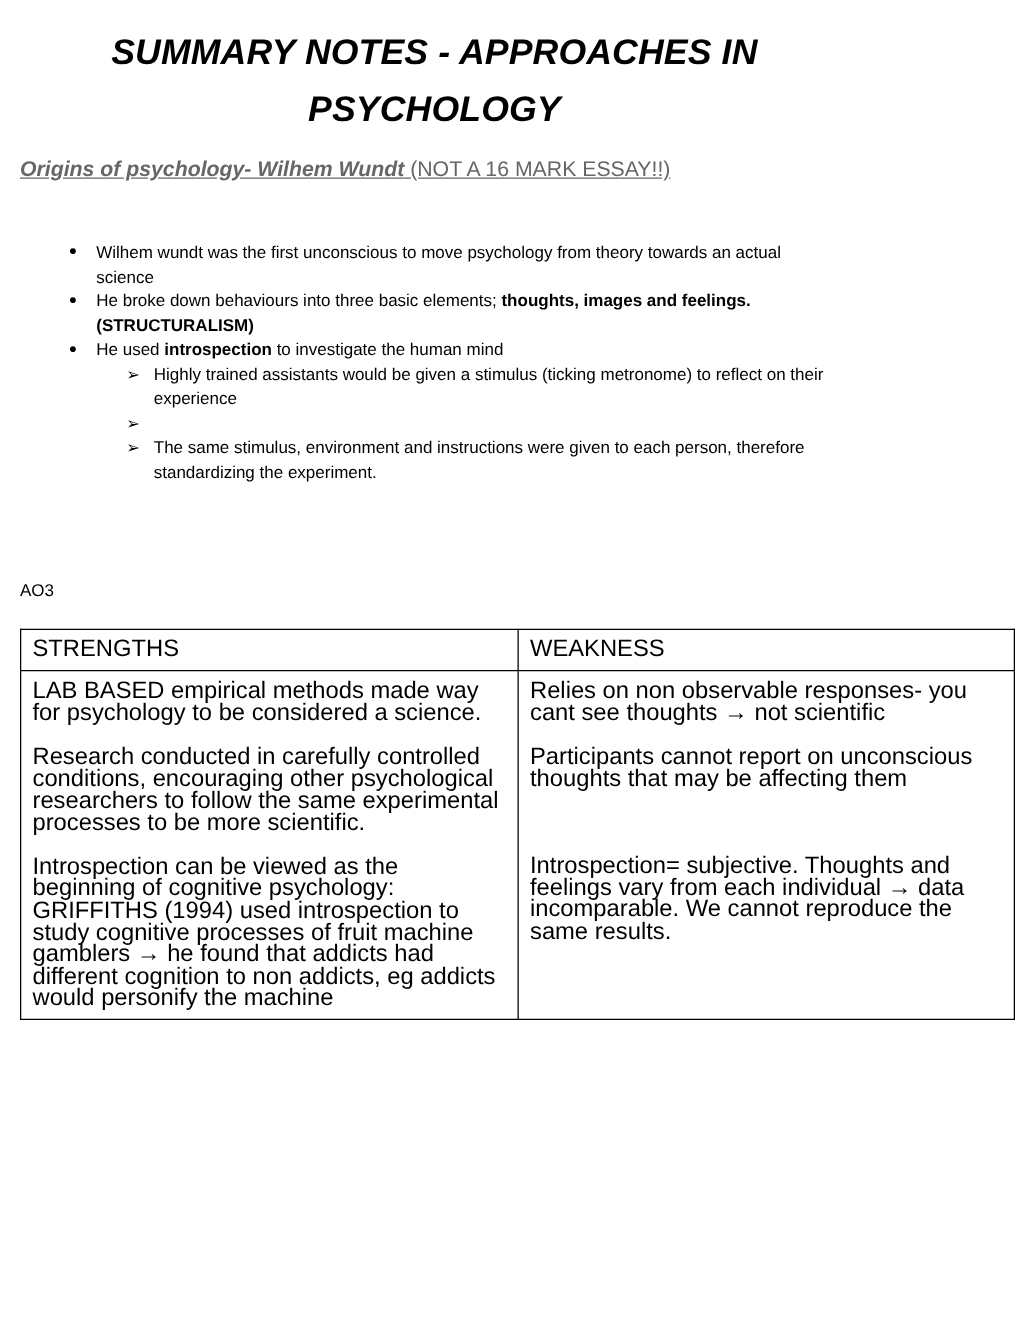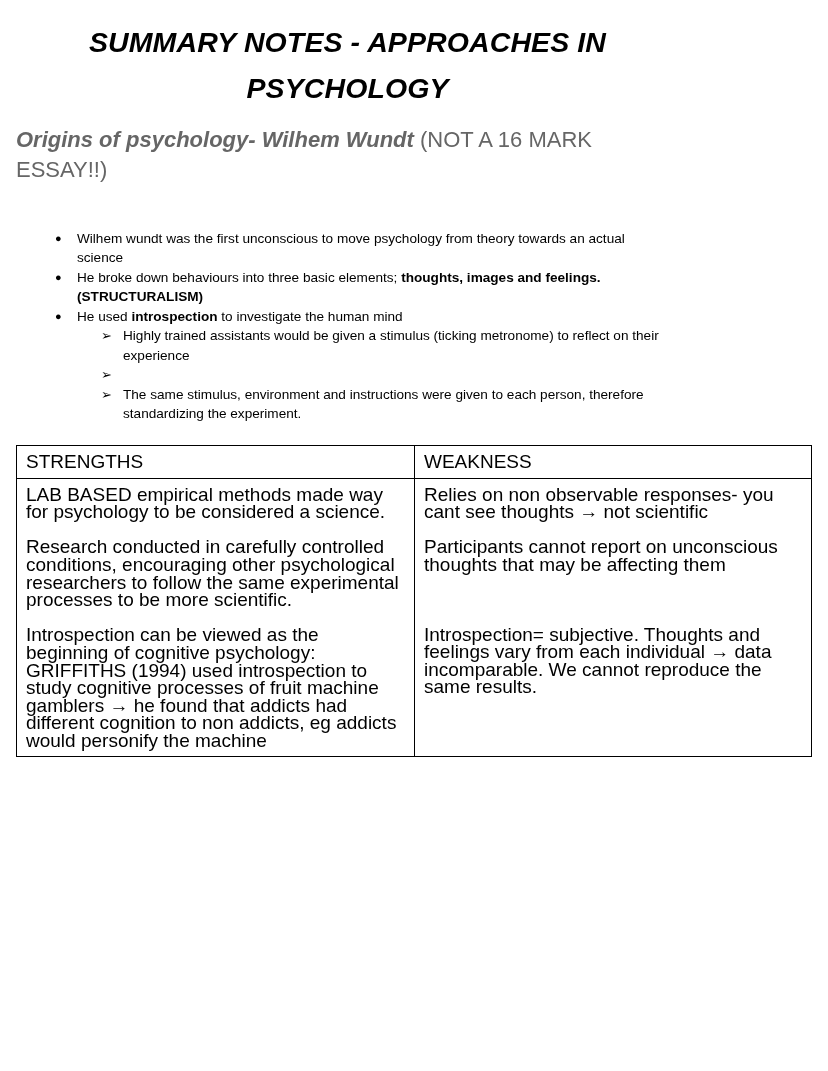--- a/index.html
+++ b/index.html
@@ -35,24 +35,25 @@
     text-align: center;
     line-height: 1.6;
     letter-spacing: 0.1px;
     color: #000000;
   }
 
   
   .doc-subtitle {
     margin: 0;
     padding-top: 14px;
-    font-size: 22px;
+    font-size: 17px;
     line-height: 1.35;
     color: #666666;
     text-align: left;
+    text-decoration: underline;
   }
   .doc-subtitle .st-bold {
     font-weight: bold;
     font-style: italic;
   }
   .doc-subtitle .st-plain {
     font-weight: normal;
     font-style: normal;
   }
 
@@ -170,20 +171,21 @@
       </div>
       <div class="bullet-row lvl2">
         <span class="bullet-marker">➢</span>
       </div>
       <div class="bullet-row lvl2">
         <span class="bullet-marker">➢</span>
         <span class="bullet-text"><span>The same stimulus, environment and instructions were given to each person, therefore standardizing the experiment.</span></span>
       </div>
     </div>
 
+  <p class="ao3-label">AO3</p>
 
   <div class="table-wrap">
     <table class="notes-table">
       <colgroup>
         <col class="c1">
         <col class="c2">
       </colgroup>
       <thead>
         <tr>
           <th class="col-head">STRENGTHS</th>

